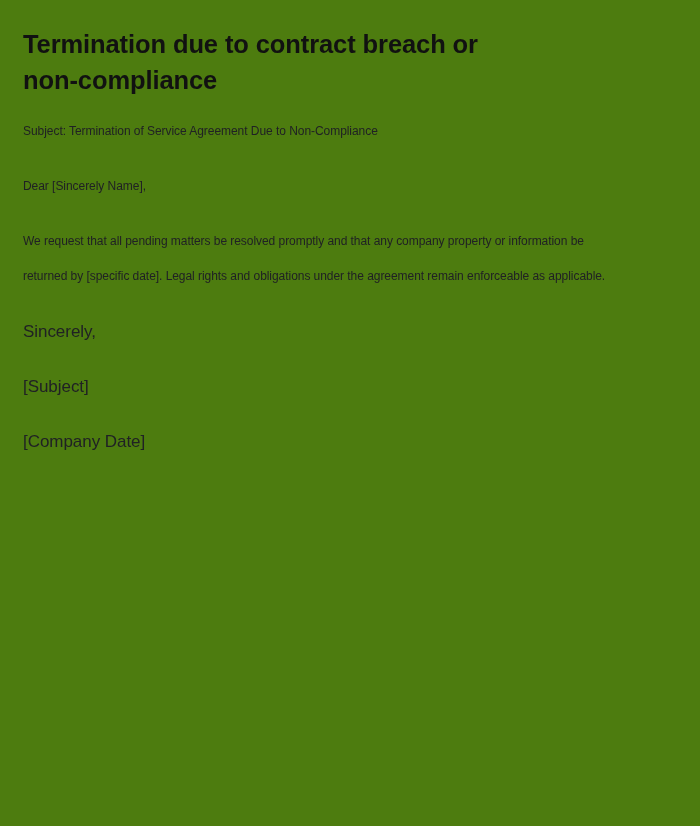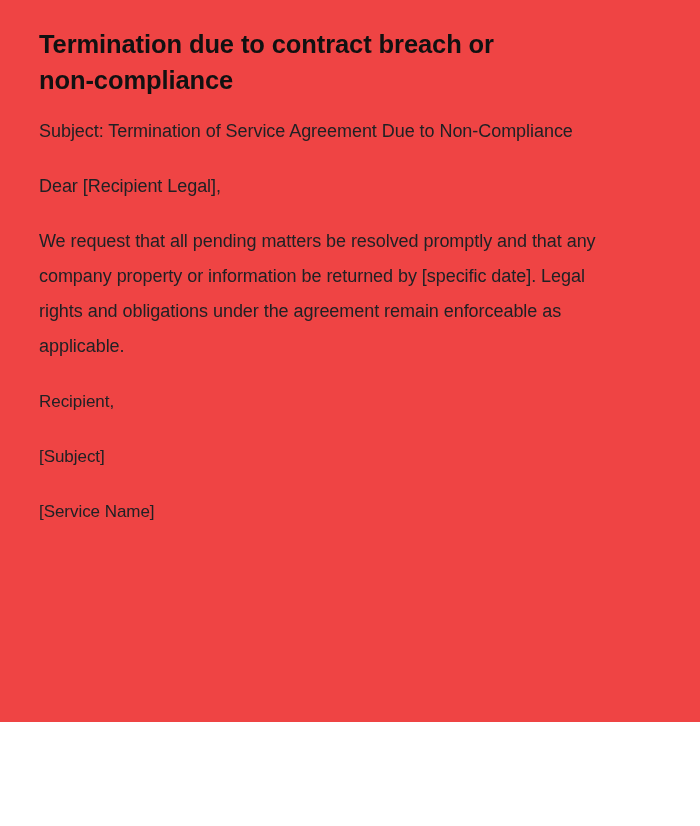--- a/index.html
+++ b/index.html
@@ -11,39 +11,39 @@
   body {
     width: 700px;
     height: 826px;
     overflow: hidden;
     font-family: "Liberation Sans", "DejaVu Sans", sans-serif;
     -webkit-font-smoothing: antialiased;
   }
   .page {
     box-sizing: border-box;
     width: 700px;
-    height: 722px;
-    background: #ef4444;
-    padding: 26px 42px 0 39px;
+    height: 826px;
+    background: #4d7c0f;
+    padding: 26px 42px 0 23px;
   }
   .doc-title {
     margin: 0 0 16px 0;
     padding: 0;
     font-family: "Liberation Sans Narrow", "Liberation Sans", "DejaVu Sans Condensed", sans-serif;
     font-size: 25.5px;
     font-weight: bold;
     line-height: 36px;
     letter-spacing: -0.1px;
     color: #111111;
     max-width: 470px;
   }
   .body-text {
     margin: 0 0 20px 0;
     padding: 0;
-    font-size: 18px;
+    font-size: 12px;
     line-height: 35px;
     color: #202124;
     max-width: 592px;
     letter-spacing: -0.05px;
   }
   .body-text:last-child {
     margin-bottom: 0;
   }
   .sig-line {
     margin: 0 0 20px 0;
@@ -56,25 +56,25 @@
 </style>
 </head>
 <body>
 
 <div class="page">
 
   <h1 class="doc-title">Termination due to contract breach or non-compliance</h1>
 
   <p class="body-text">Subject: Termination of Service Agreement Due to Non-Compliance</p>
 
-  <p class="body-text">Dear [Recipient Legal],</p>
+  <p class="body-text">Dear [Sincerely Name],</p>
 
 
   <p class="body-text">We request that all pending matters be resolved promptly and that any company property or information be returned by [specific date]. Legal rights and obligations under the agreement remain enforceable as applicable.</p>
 
-  <p class="sig-line">Recipient,</p>
+  <p class="sig-line">Sincerely,</p>
 
 
   <p class="sig-line">[Subject]</p>
 
-  <p class="sig-line">[Service Name]</p>
+  <p class="sig-line">[Company Date]</p>
 
 </div>
 
 </body></html>

